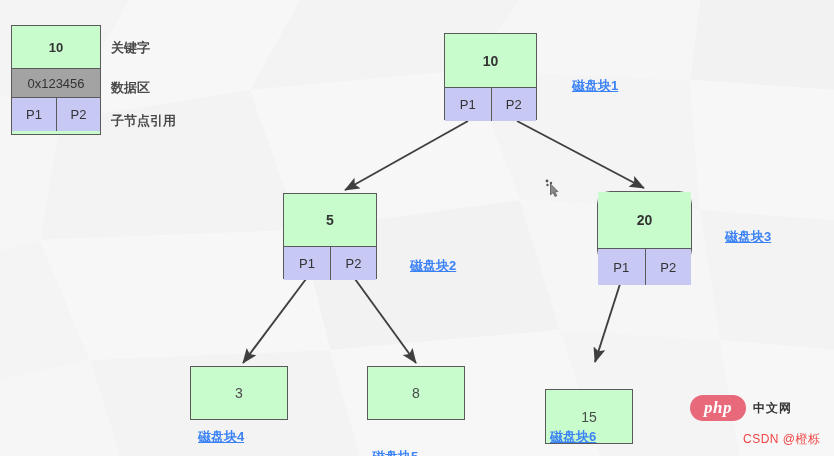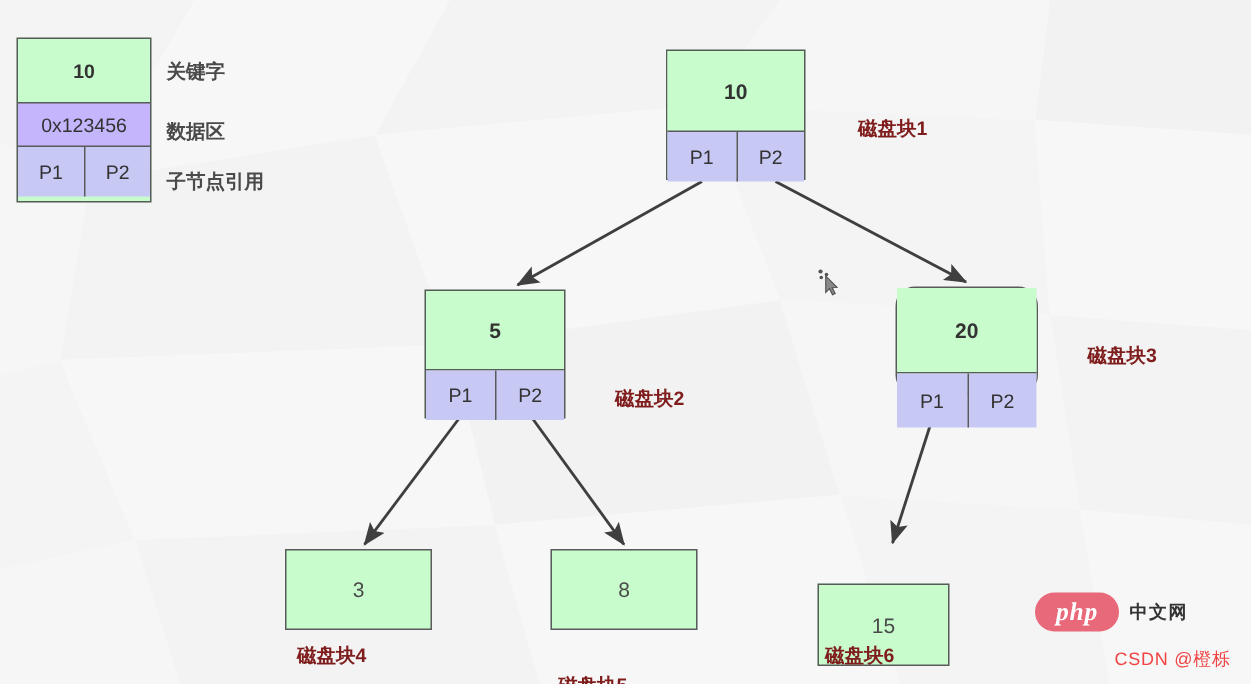--- a/index.html
+++ b/index.html
@@ -83,21 +83,21 @@
     height: 42px;
     display: flex; align-items: center; justify-content: center;
     font-weight: bold; font-size: 13px; color: #333;
     background: #c8fccd;
   }
   #legend-box .row-data {
     box-sizing: border-box;
     height: 30px;
     border-top: 1.6px solid #5a5a5a;
     border-bottom: 1.6px solid #5a5a5a;
-    background: #c4b5fd;
+    background: #a3a3a3;
     display: flex; align-items: center; justify-content: center;
     font-size: 13px; color: #333;
   }
   #legend-box .row-ptrs {
     box-sizing: border-box;
     height: 33px;
     display: flex;
   }
   #legend-box .row-ptrs .ptr {
     box-sizing: border-box;
@@ -115,22 +115,23 @@
     font-weight: bold;
     color: #4a4a4a;
     white-space: nowrap;
   }
 
   
   .block-label {
     position: absolute;
     font-size: 13px;
     font-weight: bold;
-    color: #7f1d1d;
-    white-space: nowrap;
+    color: #3b82f6;
+    white-space: nowrap;
+    text-decoration: underline;
   }
 
   
   #rules {
     position: absolute;
     left: 692px; top: 6px;
     color: #4d4d4d;
   }
   #rules .rule-title {
     font-size: 16px;

